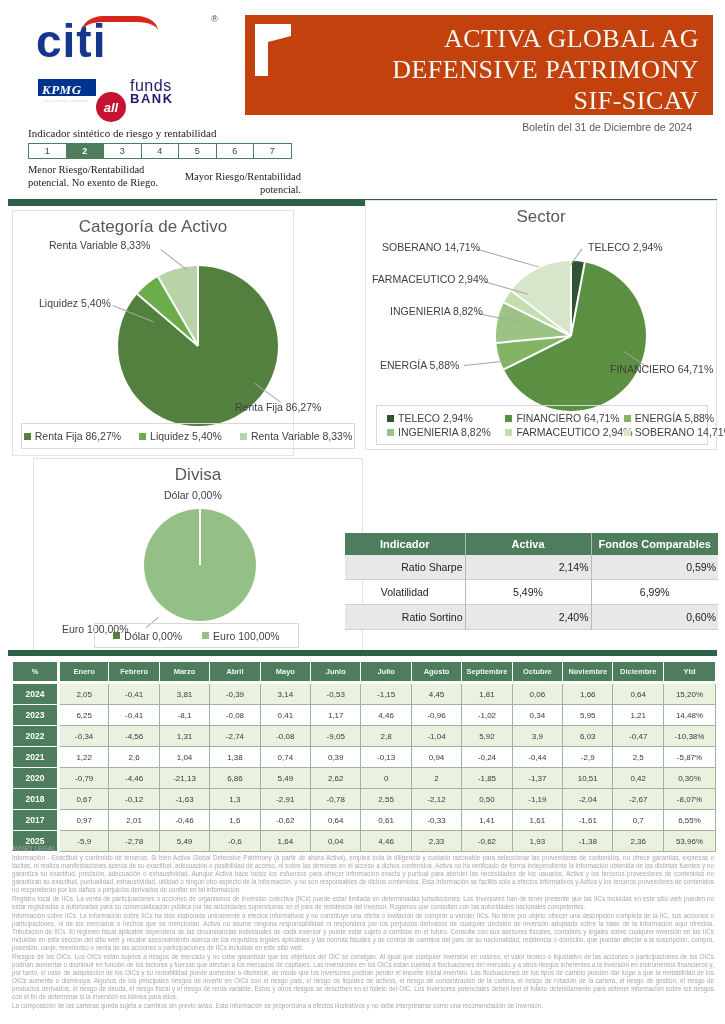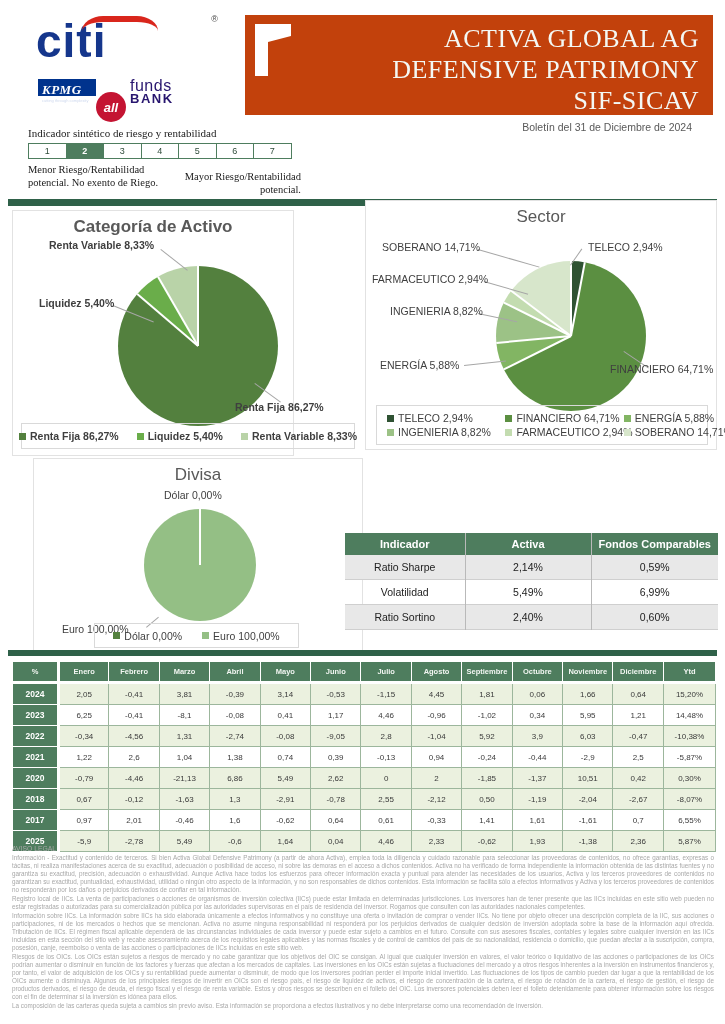--- a/index.html
+++ b/index.html
@@ -50,21 +50,21 @@
                     font-size: 10.5px; line-height: 13px; color: #1a1a1a; }
   .risk-cap-right { left: 168px; top: 170px; width: 133px; text-align: right;
                     font-family: "Liberation Serif", serif; font-size: 10.5px; line-height: 13px; color: #1a1a1a; }
 
   .divider { background: #2f6149; height: 7px; left: 8px; width: 709px; }
   .divider1 { top: 199px; }
   .divider2 { top: 650px; height: 6px; }
 
   
   .chartbox { border: 1px solid #e2e2e2; background: #fff; }
-  .box-categoria { left: 12px;  top: 210px; width: 282px; height: 246px; font-weight: bold; }
+  .box-categoria { left: 12px;  top: 210px; width: 282px; height: 246px; }
   .box-sector    { left: 365px; top: 200px; width: 352px; height: 250px; }
   .box-divisa    { left: 33px;  top: 458px; width: 330px; height: 195px; }
   .chart-title { position: absolute; width: 100%; text-align: center; color: #595959; }
   .t-big { top: 6px; font-size: 17px; }
   .pie { position: absolute; border-radius: 50%; }
   .pie-label { position: absolute; font-size: 10.5px; color: #3f3f3f; white-space: nowrap; }
   .lead { position: absolute; height: 1px; background: #a6a6a6; transform-origin: left top; }
   .sep { position: absolute; background: #fff; width: 2px; transform-origin: 50% 100%; }
 
   .legendbox { position: absolute; border: 1px solid #d9d9d9; display: flex;
@@ -75,21 +75,21 @@
                padding-left: 10px; }
   .lg-divisa { left: 60px; bottom: 4px; width: 205px; height: 25px; gap: 20px; }
   .lg-item { display: flex; align-items: center; gap: 4px; white-space: nowrap; }
   .swatch { width: 7px; height: 7px; display: inline-block; flex: 0 0 auto; }
 
   
   .indicator-table { left: 345px; top: 533px; width: 373px; border-collapse: collapse; }
   .indicator-table th { background: #4e7d5e; color: #fff; font-size: 11px; padding: 5px 2px; }
   .indicator-table td { font-size: 10.5px; text-align: center; padding: 6px 2px; color: #222; }
   .indicator-table td + td, .indicator-table th + th { border-left: 1px solid #b9b9b9; }
-  .indicator-table tr.odd td { background: #e8e8e8; }
+  .indicator-table tr.odd td { background: #e8e8e8; text-align: right; }
   .indicator-table tbody tr { border-bottom: 1px solid #cfcfcf; }
 
   
   .returns-table { left: 12px; top: 661px; width: 704px; border-collapse: collapse; table-layout: fixed; }
   .returns-table th { background: #4e7d5e; color: #f2f6f2; font-size: 7.5px; font-weight: bold;
                       padding: 5px 0; border: 1px solid #fff; }
   .returns-table td { font-size: 8px; color: #3a3a3a; text-align: center; padding: 5px 0;
                       border: 1px solid #9cb69c; }
   .returns-table td.year { background: #4e7d5e; color: #fff; font-weight: bold; font-size: 8.5px;
                            border: 1px solid #fff; border-right: 3px solid #fff; }
@@ -421,21 +421,21 @@
         <td>5,49</td>
         <td>-0,6</td>
         <td>1,64</td>
         <td>0,04</td>
         <td>4,46</td>
         <td>2,33</td>
         <td>-0,62</td>
         <td>1,93</td>
         <td>-1,38</td>
         <td>2,36</td>
-        <td>5,87%</td>
+        <td>53,96%</td>
       </tr>
     </tbody>
 </table>
 
 <div class="abs legal">
   <div class="legal-title">AVISO LEGAL</div>
   <div id="legal-paragraphs">
       <p>Información - Exactitud y contenido de terceros. Si bien Activa Global Defensive Patrimony (a partir de ahora Activa), emplea toda la diligencia y cuidado razonable para seleccionar las proveedoras de contenidos, no ofrece garantías, expresas o tácitas, ni realiza manifestaciones acerca de su exactitud, adecuación o posibilidad de acceso, ni sobre las demoras en el acceso a dichos contenidos. Activa no ha verificado de forma independiente la información obtenida de las distintas fuentes y no garantiza su exactitud, precisión, adecuación o exhaustividad. Aunque Activa hace todos los esfuerzos para ofrecer información exacta y puntual para atender las necesidades de los usuarios, Activa y los terceros proveedores de contenidos no garantizan su exactitud, puntualidad, exhaustividad, utilidad o ningún otro aspecto de la información, y no son responsables de dichos contenidos. Esta información se facilita sólo a efectos informativos y Activa y los terceros proveedores de contenidos no responderán por los daños o perjuicios derivados de confiar en tal información.</p>
       <p>Registro local de IICs. La venta de participaciones o acciones de organismos de inversión colectiva (IICs) puede estar limitada en determinadas jurisdicciones. Los inversores han de tener presente que las IICs incluidas en este sitio web pueden no estar registradas o autorizadas para su comercialización pública por las autoridades supervisoras en el país de residencia del inversor. Rogamos que consulten con las autoridades nacionales competentes.</p>
       <p>Información sobre IICs. La información sobre IICs ha sido elaborada únicamente a efectos informativos y no constituye una oferta o invitación de comprar o vender IICs. No tiene por objeto ofrecer una descripción completa de la IIC, sus acciones o participaciones, ni de los mercados o hechos que se mencionan. Activa no asume ninguna responsabilidad ni responderá por los perjuicios derivados de cualquier decisión de inversión adoptada sobre la base de la información aquí ofrecida. Tributación de IICs. El régimen fiscal aplicable dependerá de las circunstancias individuales de cada inversor y puede estar sujeto a cambios en el futuro. Consulte con sus asesores fiscales, contables y legales sobre cualquier inversión en las IICs incluidas en esta sección del sitio web y recabe asesoramiento acerca de los requisitos legales aplicables y las normas fiscales y de control de cambios del país de su nacionalidad, residencia o domicilio, que puedan afectar a la suscripción, compra, posesión, canje, reembolso o venta de las acciones o participaciones de IICs incluidas en este sitio web.</p>

